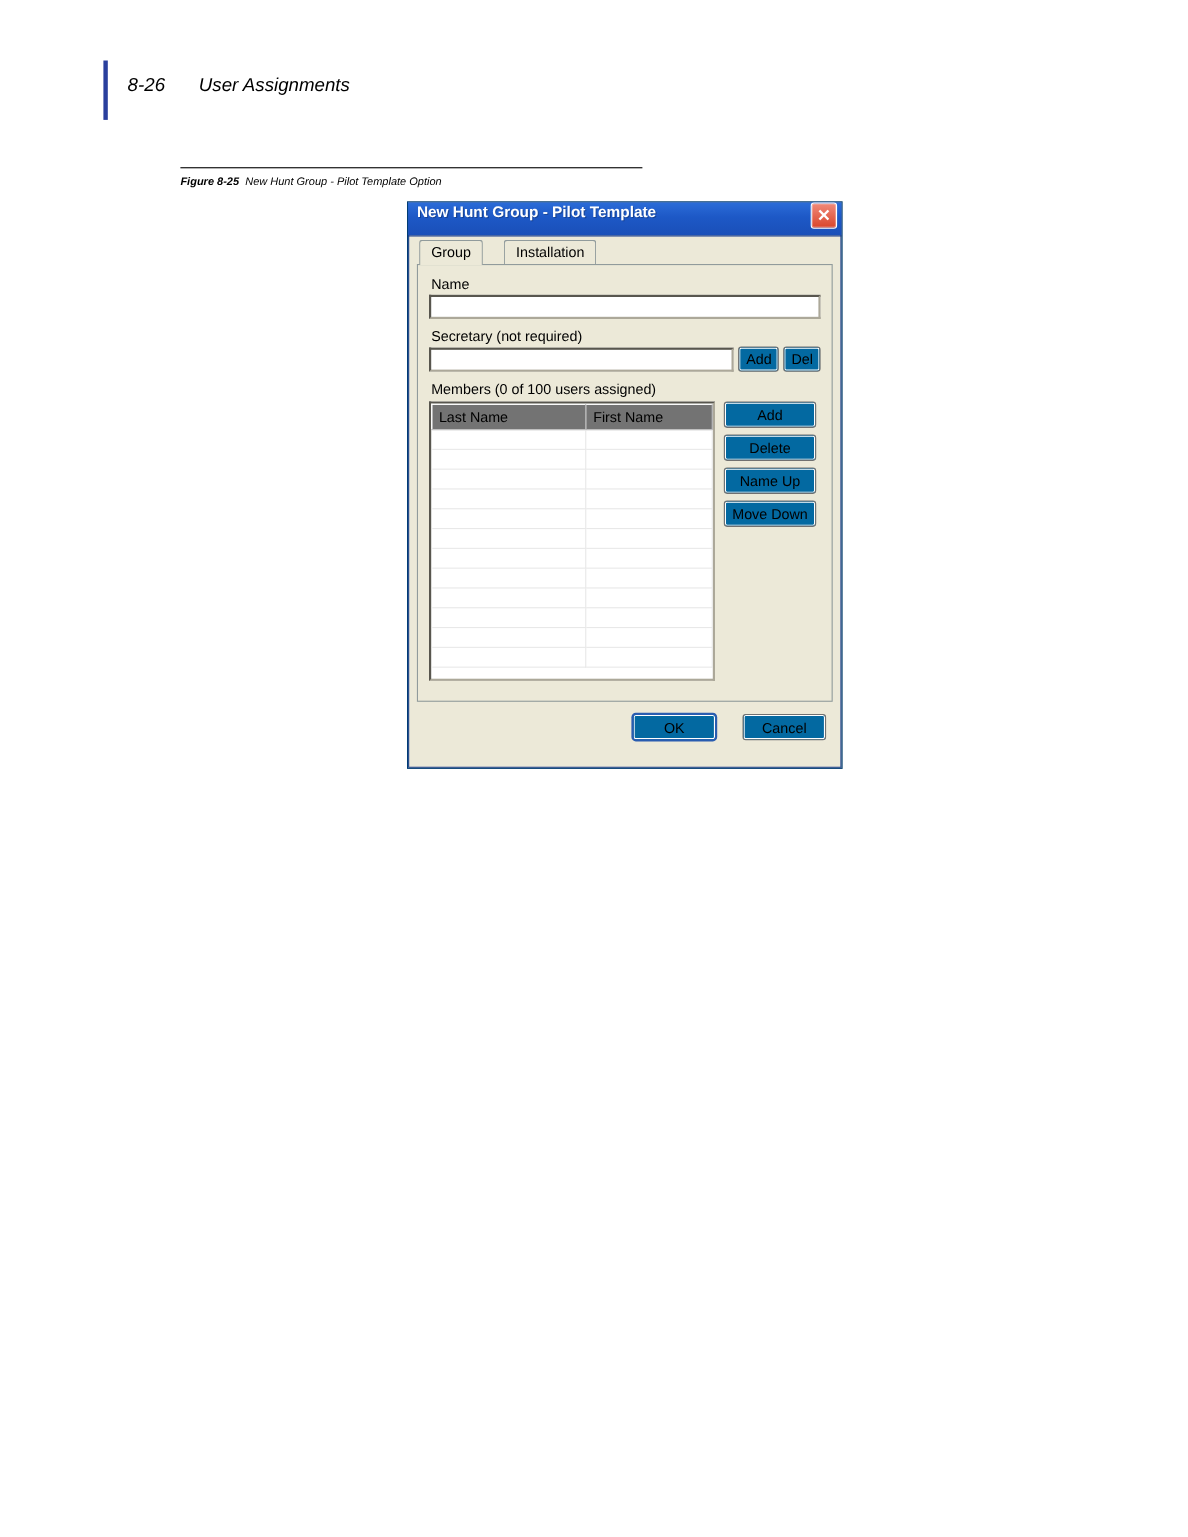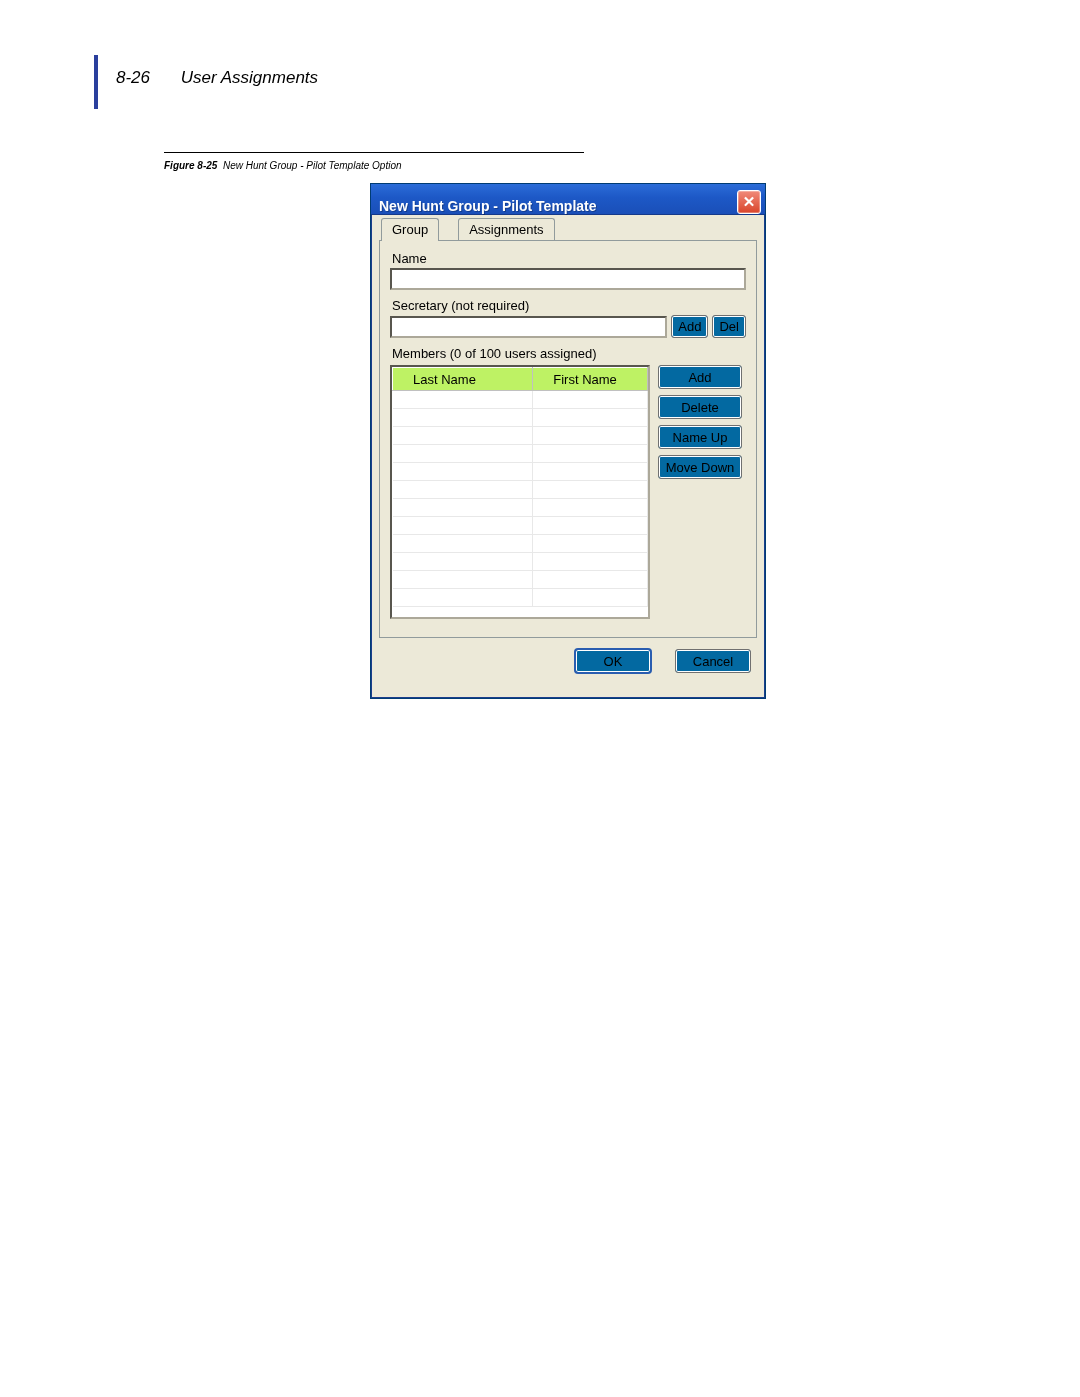--- a/index.html
+++ b/index.html
@@ -62,21 +62,21 @@
     height: 514px;
     background: #ece9d8;
     border: 1px solid #003c74;
     box-shadow: 0 0 0 1px #1b3e8c inset;
   }
   .titlebar {
     height: 30px;
     background: linear-gradient(to bottom, #2b6cd8 0%, #1d58c6 45%, #1a4fb8 100%);
     border-bottom: 1px solid #15398a;
     display: flex;
-    align-items: flex-end;
+    align-items: flex-start;
     justify-content: space-between;
     padding: 0 4px 0 8px;
   }
   .titlebar .title {
     color: #fff;
     font-weight: bold;
     font-size: 14px;
     text-shadow: 1px 1px 0 rgba(0,0,0,0.25);
   }
   .close-btn {
@@ -186,28 +186,28 @@
     border: 2px inset #aca899;
     box-sizing: border-box;
   }
   .grid table {
     width: 100%;
     border-collapse: collapse;
     font-size: 13px;
     table-layout: fixed;
   }
   .grid th {
-    background: #bef264;
+    background: #737373;
     border-right: 1px solid #c0c0c0;
     border-bottom: 1px solid #c0c0c0;
     border-top: 1px solid #fff;
     border-left: 1px solid #fff;
     text-align: left;
     font-weight: normal;
-    padding: 2px 20px;
+    padding: 2px 6px;
     height: 18px;
   }
   .grid td {
     border-bottom: 1px solid #e8e8e8;
     border-right: 1px solid #e8e8e8;
     height: 17px;
     padding: 0 4px;
   }
   .side-btns {
     display: flex;
@@ -261,21 +261,21 @@
   <div class="dialog">
     <div class="titlebar">
       <span class="title">New Hunt Group - Pilot Template</span>
       <div class="close-btn">
         <span>✕</span>
       </div>
     </div>
     <div class="body">
       <div class="tabs">
         <div class="tab active">Group</div>
-        <div class="tab">Assignments</div>
+        <div class="tab">Installation</div>
       </div>
       <div class="tab-panel">
         <span class="lbl">Name</span>
         <input class="txt sunken" value="" style="">
 
         <div style="height:6px"></div>
         <span class="lbl">Secretary (not required)</span>
         <div class="row">
           <div class="sec-input">
             <input class="txt sunken" value="" style="">

